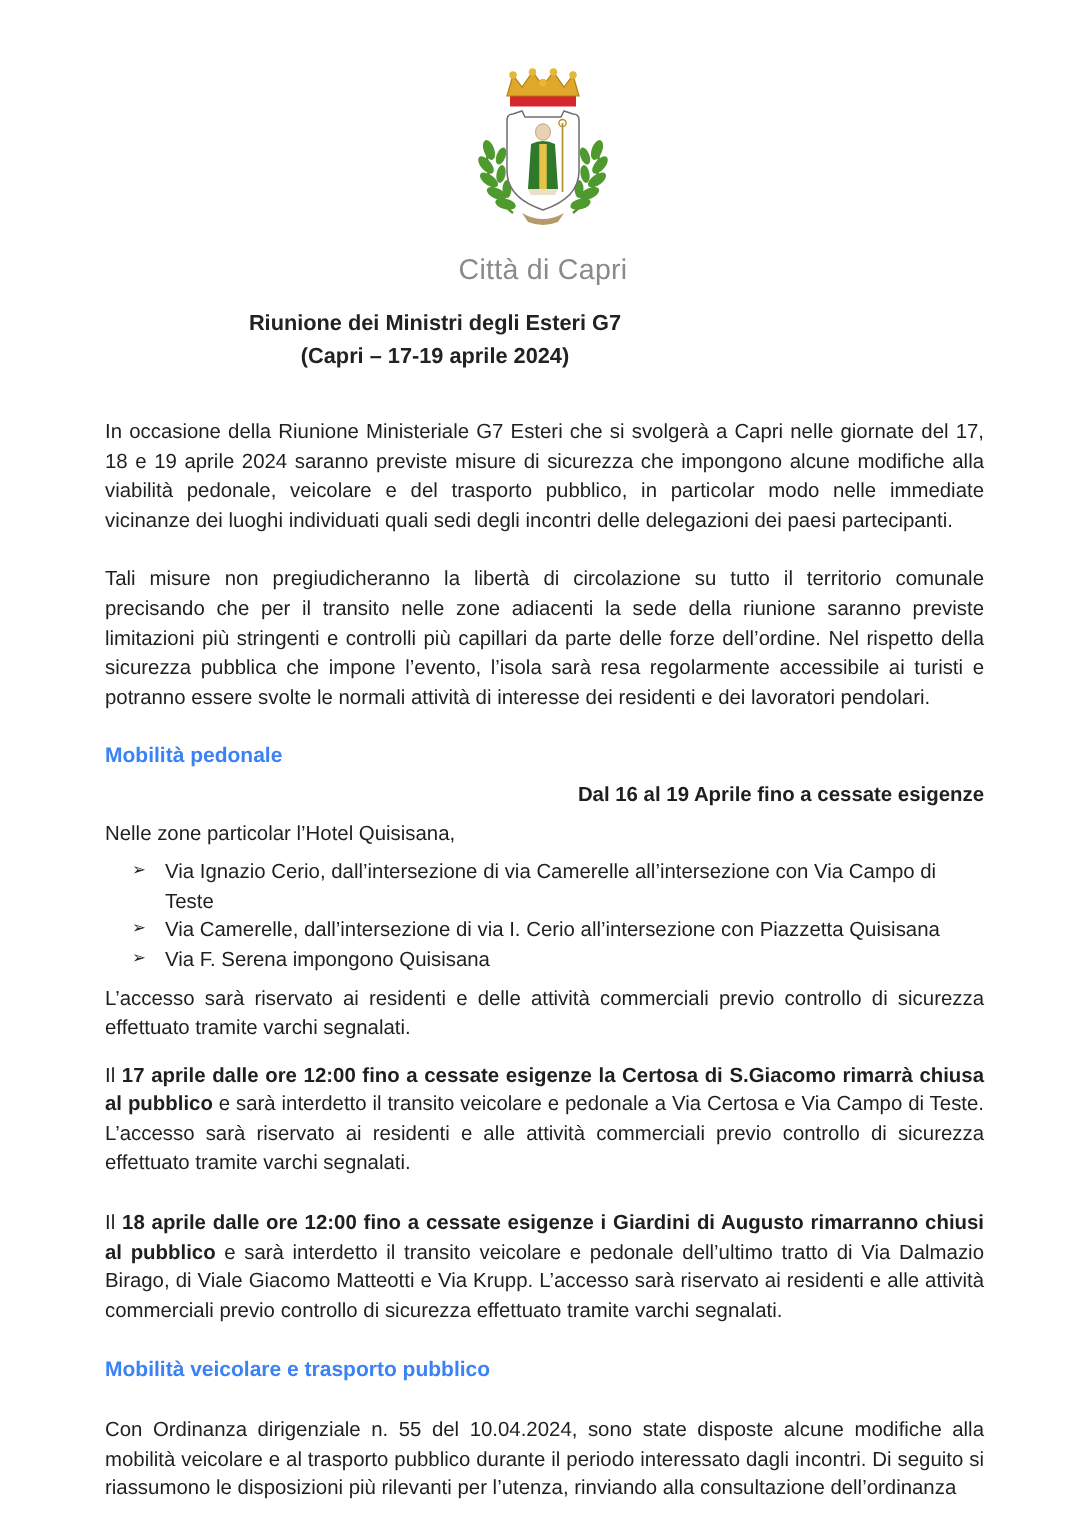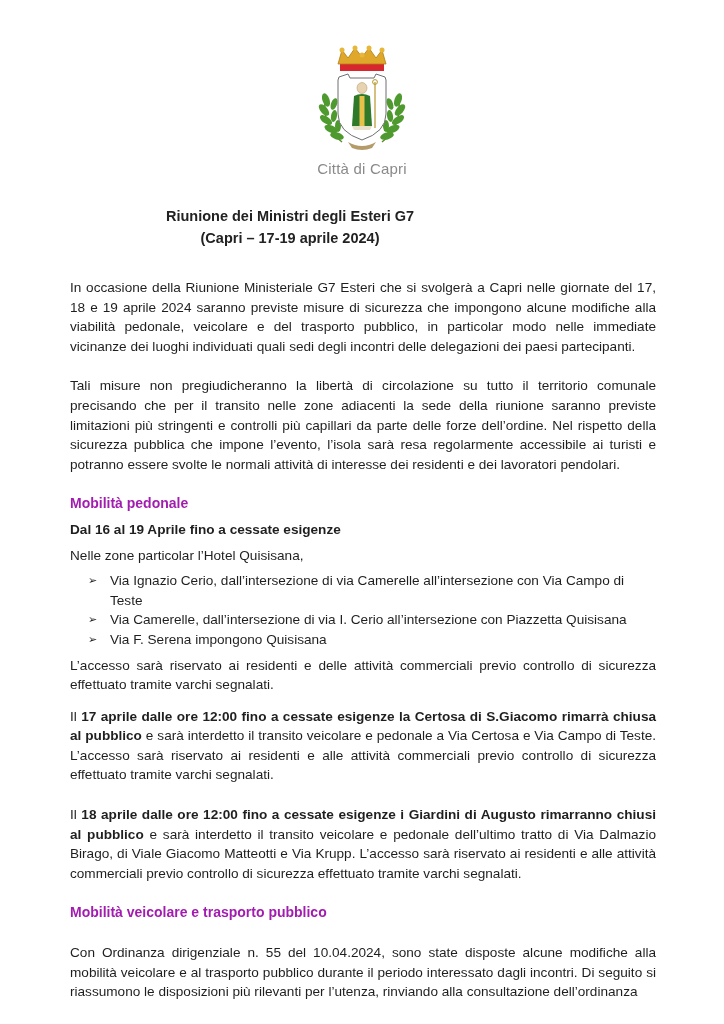--- a/index.html
+++ b/index.html
@@ -5,31 +5,31 @@
     html, body { margin: 0; padding: 0; background: #ffffff; }
     body {
       width: 724px; height: 1024px; overflow: hidden; position: relative;
       font-family: "Liberation Sans", "DejaVu Sans", sans-serif;
       color: #1f1f1f;
     }
     .page { position: absolute; left: 0; top: 0; width: 724px; height: 1024px; background: #fff; }
     .logo-wrap { position: absolute; left: 300px; top: 44px; width: 124px; text-align: center; }
     .logo-svg { display: block; margin: 0 auto; }
     .city-name {
-      font-size: 15px; color: #8a8a8a; margin-top: 4px; letter-spacing: 0.2px;
+      font-size: 19px; color: #8a8a8a; margin-top: 14px; letter-spacing: 0.2px;
       font-family: "Liberation Sans", sans-serif;
     }
     .title-block { position: absolute; left: 0; top: 205px; width: 580px; text-align: center; }
     .title-line { font-weight: bold; font-size: 14.5px; line-height: 22px; color: #222; }
     .content { position: absolute; left: 70px; top: 278px; width: 586px; font-size: 13.6px; line-height: 19.6px; }
     .p { text-align: justify; margin: 0; }
     .gap-lg { height: 20px; }
     .gap-sm { height: 6px; }
-    .heading-red { color: #a21caf; font-weight: bold; font-size: 14px; margin: 0; }
-    .subhead { font-weight: bold; margin: 0; }
+    .heading-red { color: #3b82f6; font-weight: bold; font-size: 14px; margin: 0; }
+    .subhead { font-weight: bold; margin: 0; text-align: right; }
     .bullets { list-style: none; margin: 0; padding: 0 0 0 18px; }
     .bullets li { position: relative; padding-left: 22px; }
     .bullets li .arrow {
       position: absolute; left: 0; top: 0; font-size: 11px; color: #222;
     }
     b { font-weight: bold; }
   </style>
 </head>
 <body>
 

